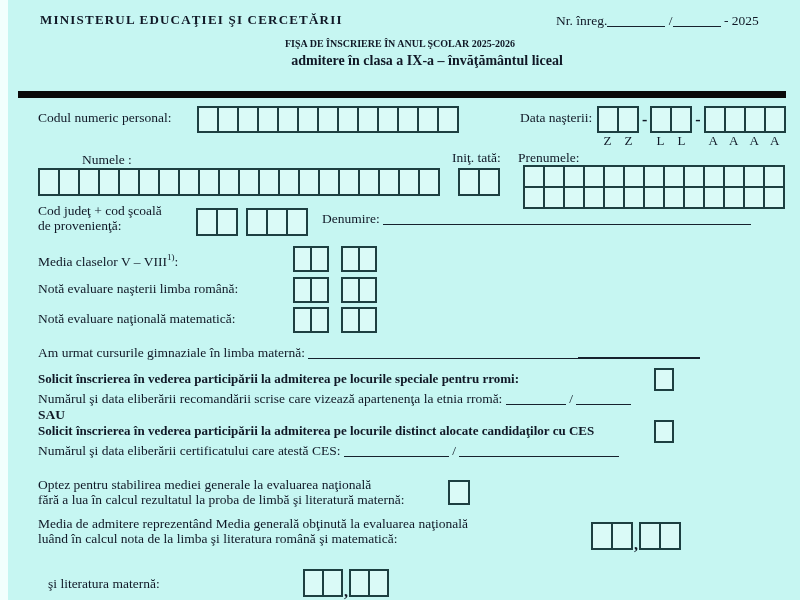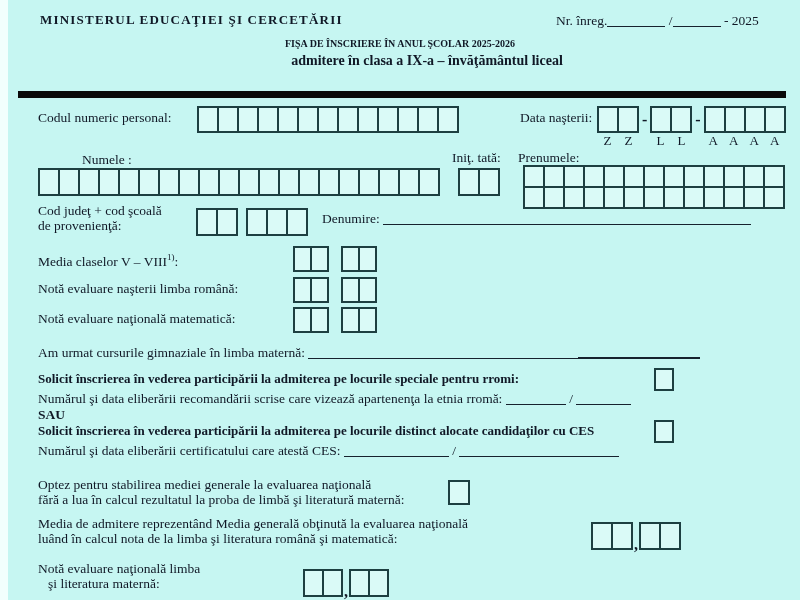--- a/index.html
+++ b/index.html
@@ -271,21 +271,20 @@
         <span class="cbox"></span>
         <span class="cbox"></span>
       </span>
     <span class="comma">,</span>
     <span class="bgrp md">
         <span class="cbox"></span>
         <span class="cbox"></span>
       </span>
   </div>
 
-  <div class="abs lbl" style="left:38px;top:561px;">Notă evaluare naţională limba</div>
   <div class="abs lbl" style="left:48px;top:576px;">şi literatura maternă:</div>
   <div class="boxline" style="left:303px;top:569px;">
     <span class="bgrp md2">
         <span class="cbox"></span>
         <span class="cbox"></span>
       </span>
     <span class="comma">,</span>
     <span class="bgrp md2">
         <span class="cbox"></span>
         <span class="cbox"></span>

